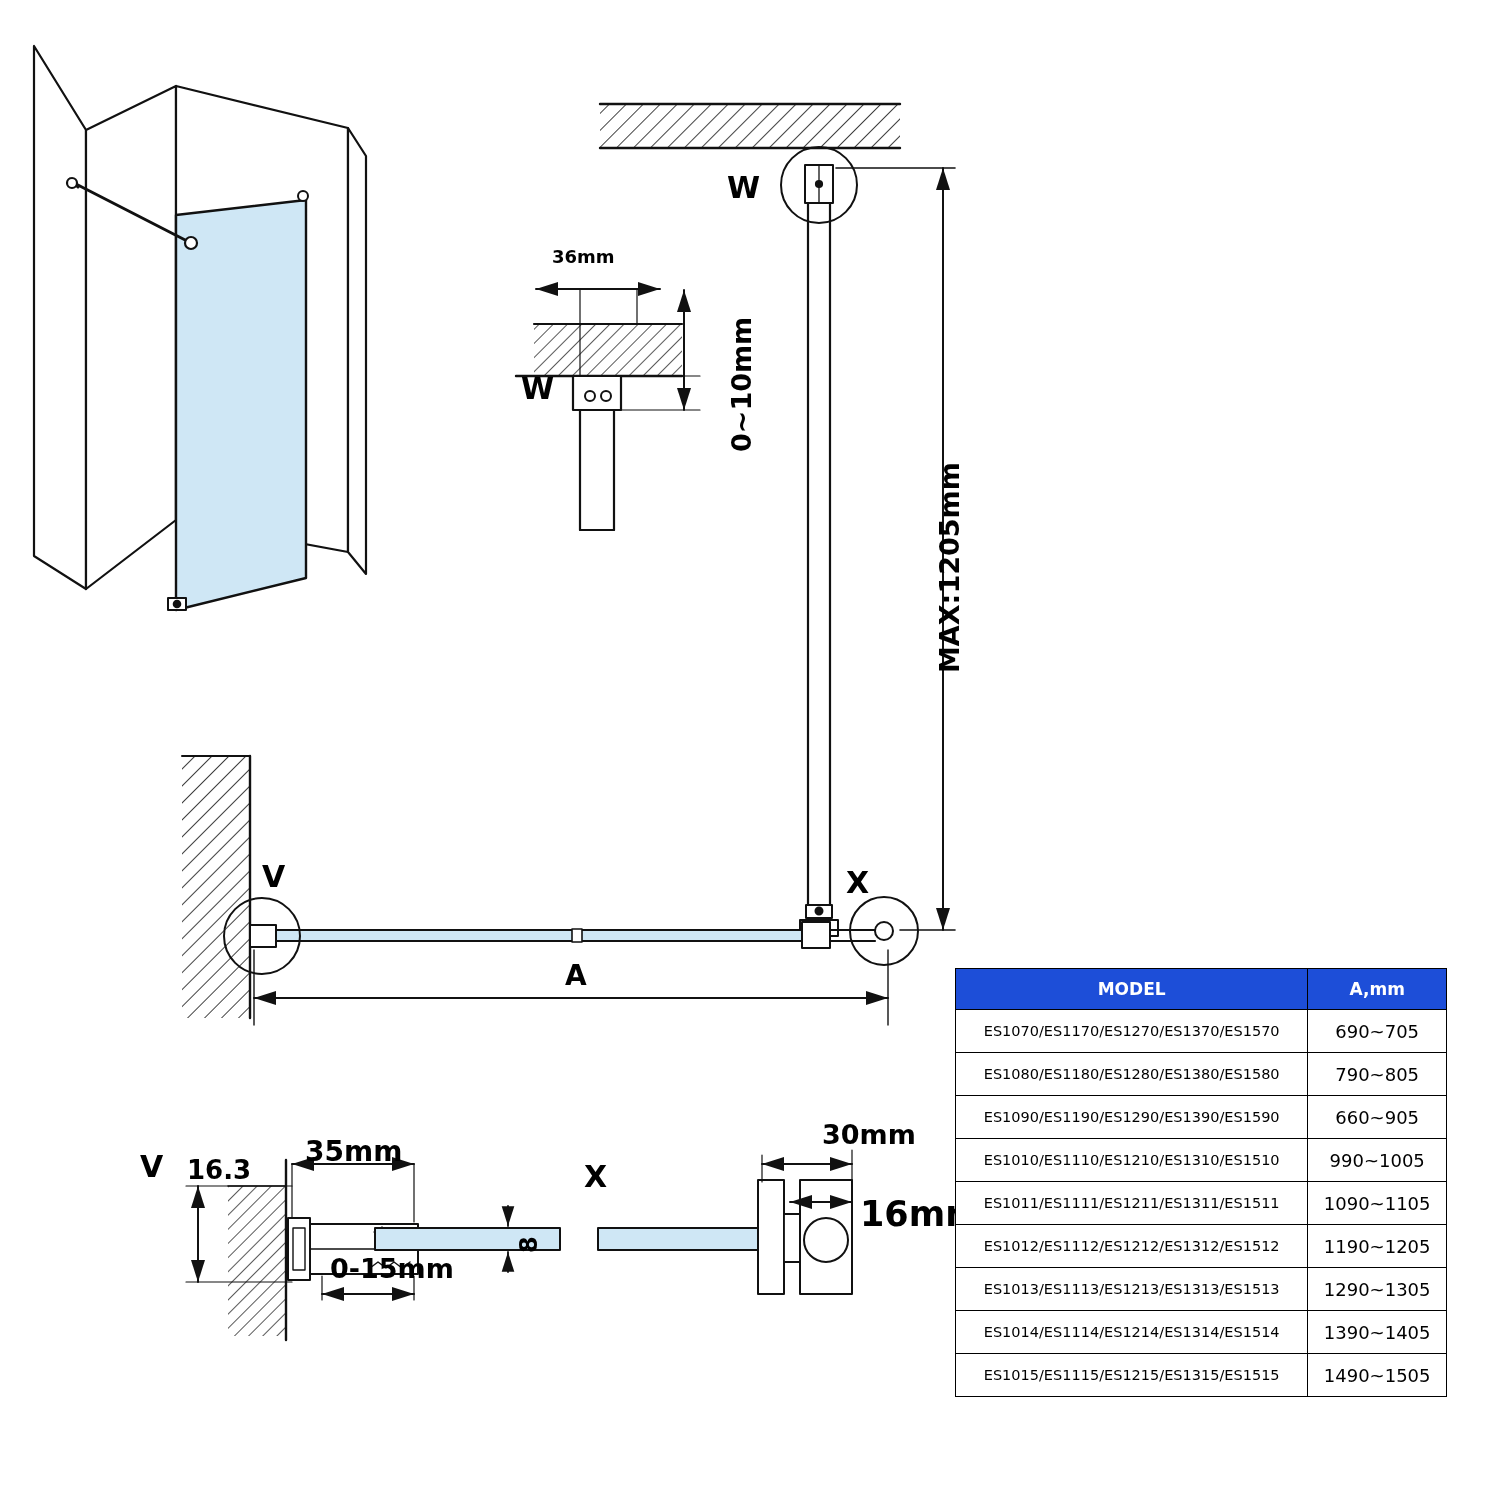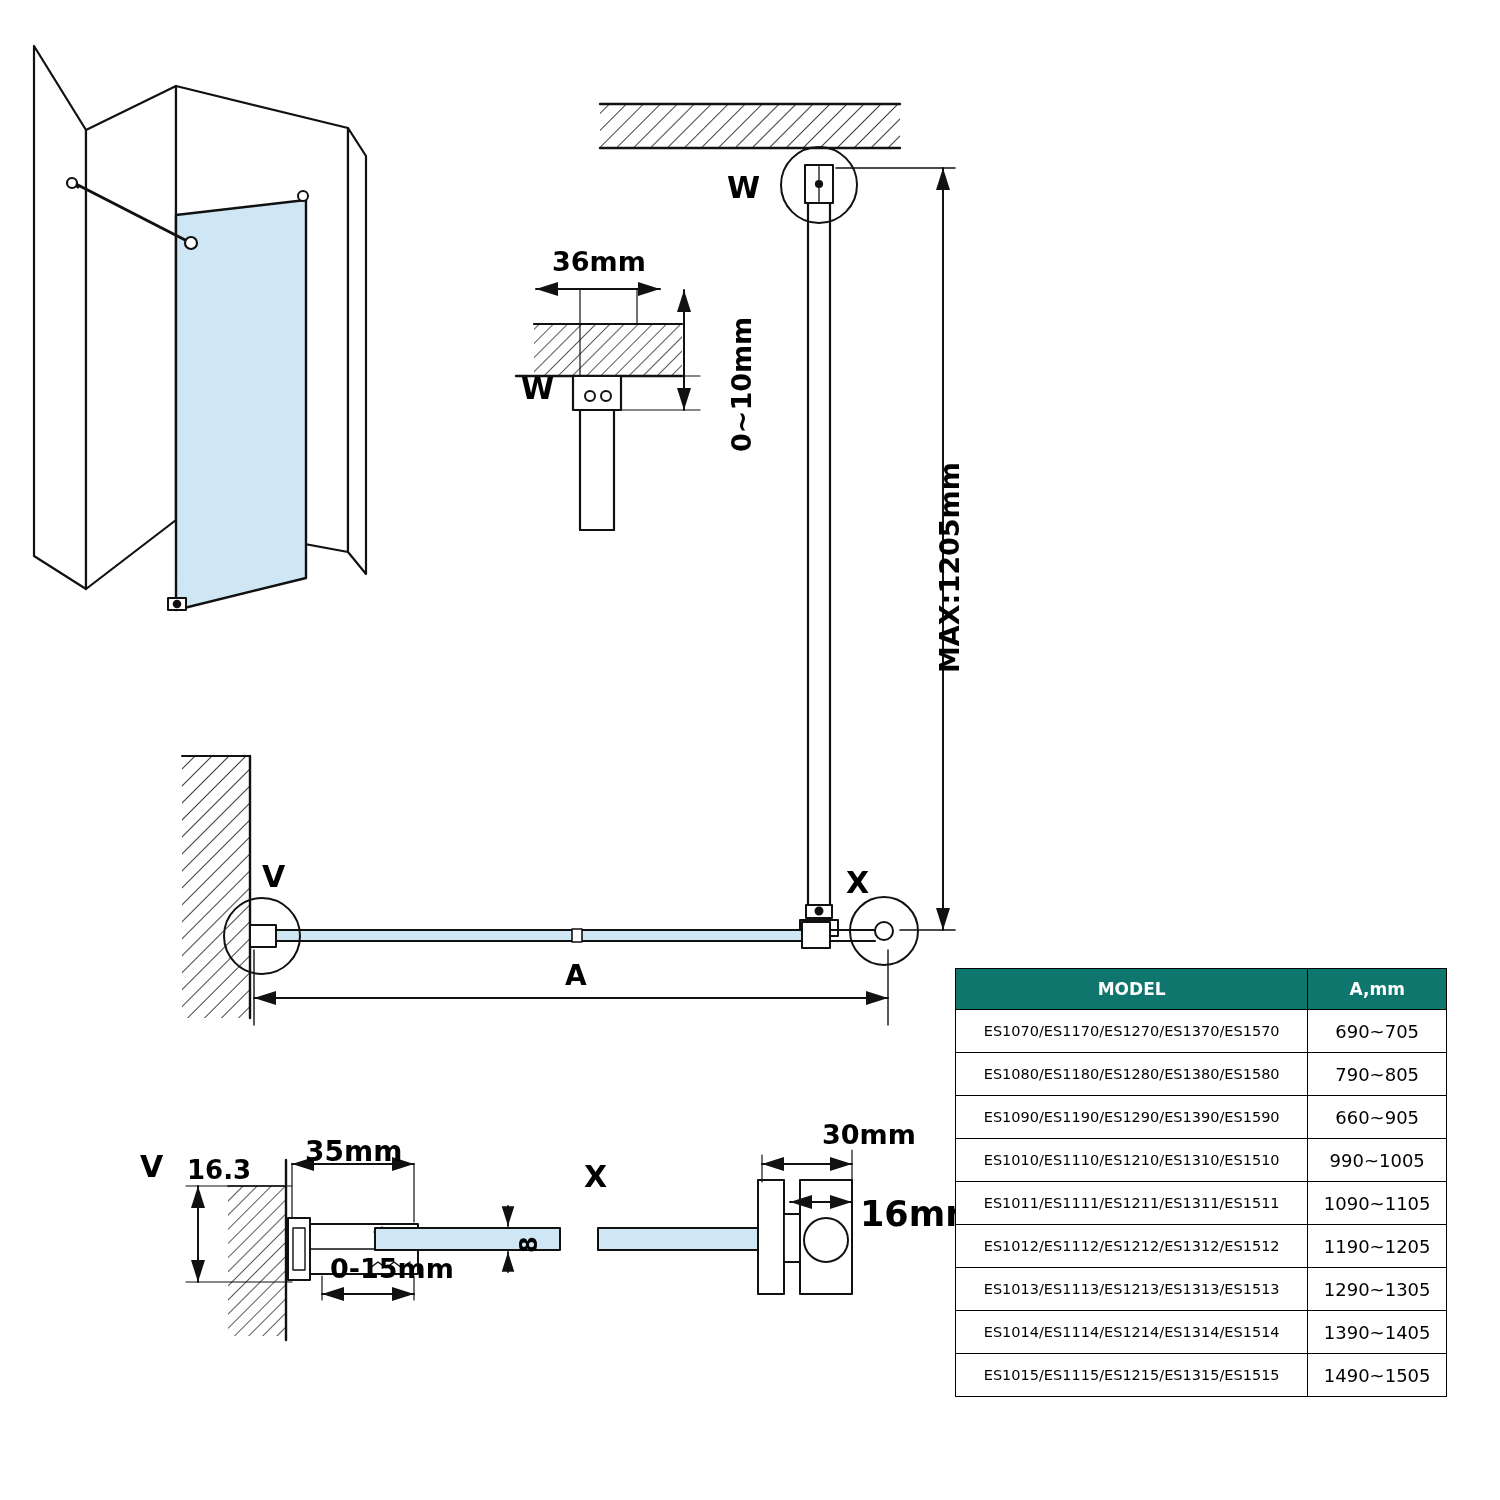--- a/index.html
+++ b/index.html
@@ -49,21 +49,21 @@
     background: #fff;
   }
   #model-table th, #model-table td {
     border: 1px solid #000;
     text-align: center;
     padding: 0;
     height: 42px;
     vertical-align: middle;
   }
   #model-table thead th {
-    background: #0f766e;
+    background: #1d4ed8;
     color: #fff;
     font-weight: bold;
     font-size: 17px;
     height: 40px;
     margin-top: 41px;
   }
   #model-table td.model-col { width: 352px; font-size: 14.5px; margin-top: 15px; }
   #model-table td.a-col { width: 138px; font-size: 18px; margin-top: 28px; }
 </style>
 </head>
@@ -226,21 +226,21 @@
         <line x1="762" y1="1164" x2="852" y2="1164" stroke="#111" stroke-width="2" marker-start="url(#arrR)" marker-end="url(#arrL)"></line>
         <line x1="762" y1="1155" x2="762" y2="1182" stroke="#111" stroke-width="1.2"></line>
         <line x1="852" y1="1150" x2="852" y2="1182" stroke="#111" stroke-width="1.2"></line>
 
         <line x1="790" y1="1202" x2="852" y2="1202" stroke="#111" stroke-width="2" marker-start="url(#arrR)" marker-end="url(#arrL)"></line>
       </g>
 
     </g>
   </svg>
 
-  <div class="lbl" style="left:552px; top:248px; font-size:27px;">36mm</div>
+  <div class="lbl" style="left:552px; top:248px; font-size:18px;">36mm</div>
 
   <div class="lbl rot90" style="left:728px; top:452px; font-size:27px;">0~10mm</div>
 
   <div class="lbl rot90" style="left:936px; top:673px; font-size:27px;">MAX:1205mm</div>
 
   <div class="lbl" style="left:727px; top:173px; font-size:30px;">W</div>
 
   <div class="lbl" style="left:521px; top:374px; font-size:30px;">W</div>
 
   <div class="lbl" style="left:262px; top:862px; font-size:30px;">V</div>

